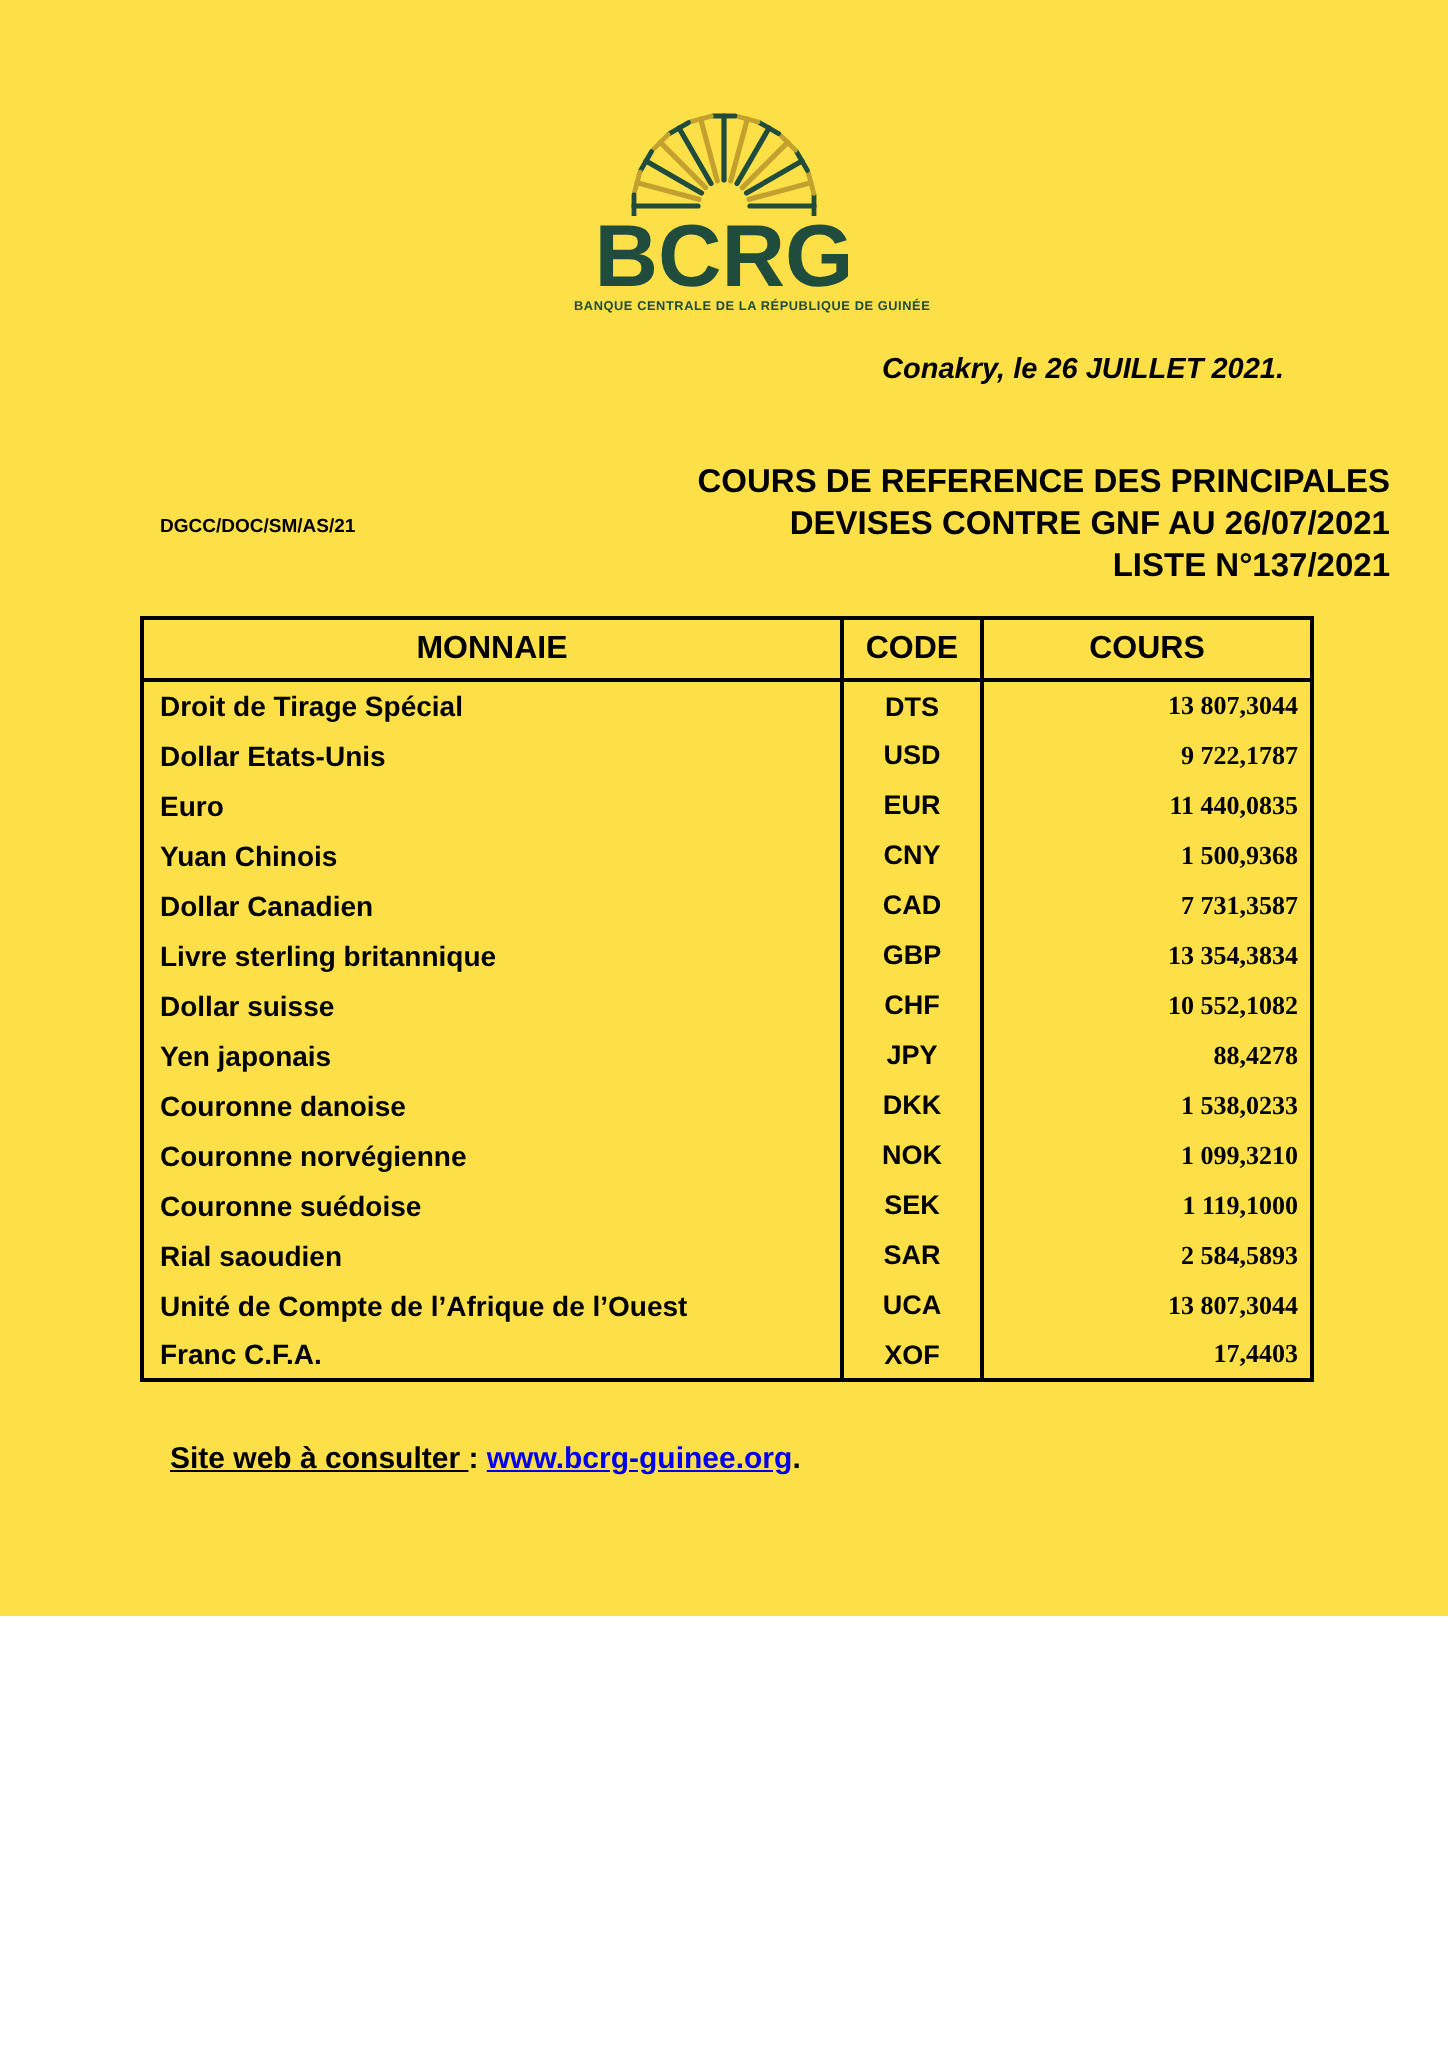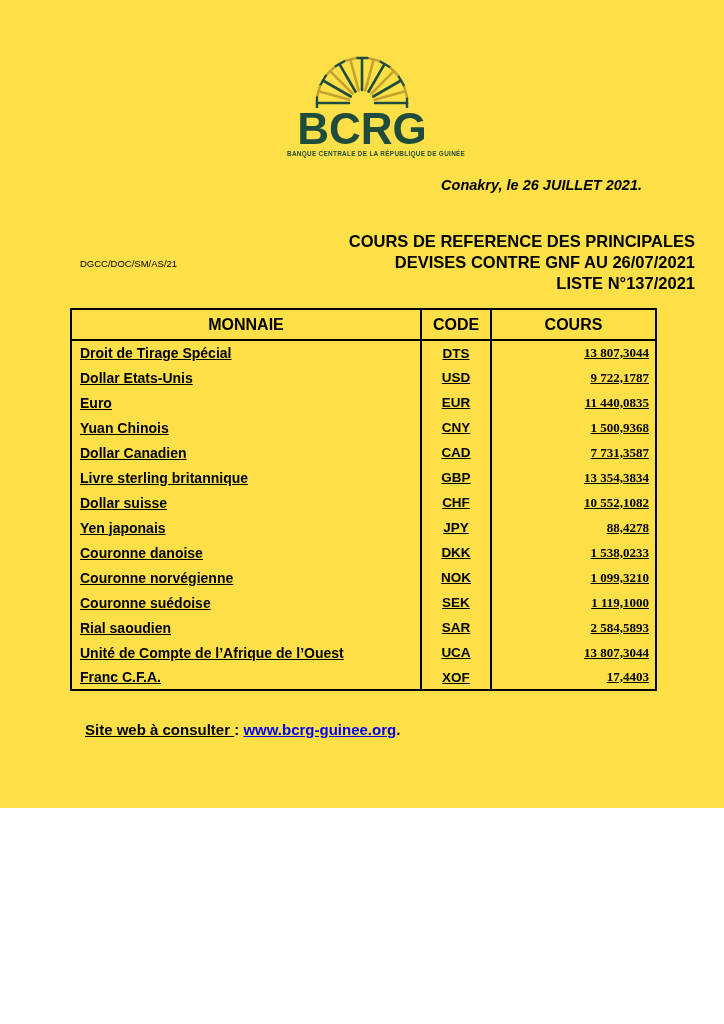--- a/index.html
+++ b/index.html
@@ -44,21 +44,21 @@
     font-size: 14.5px;
     font-weight: bold;
     font-style: italic;
   }
   
   .reference {
     position: absolute;
     top: 258px;
     left: 80px;
     font-size: 9.5px;
-    font-weight: normal;
+    font-weight: bold;
     text-align: right;
   }
   
   .title {
     position: absolute;
     top: 231px;
     left: 210px;
     width: 485px;
     text-align: right;
     font-size: 16.5px;
@@ -78,21 +78,20 @@
   .rates-table th {
     height: 31px;
     font-size: 16px;
     font-weight: bold;
     border-bottom: 2px solid #000;
     vertical-align: middle;
   }
   .rates-table td {
     height: 25px;
     vertical-align: middle;
-    text-decoration: underline;
   }
   .col-monnaie { width: 350px; border-right: 2px solid #000; }
   .col-code    { width: 70px;  border-right: 2px solid #000; }
   .col-cours   { width: 165px; }
   td.col-monnaie {
     padding-left: 8px;
     font-size: 14px;
     font-weight: bold;
   }
   td.col-code {

